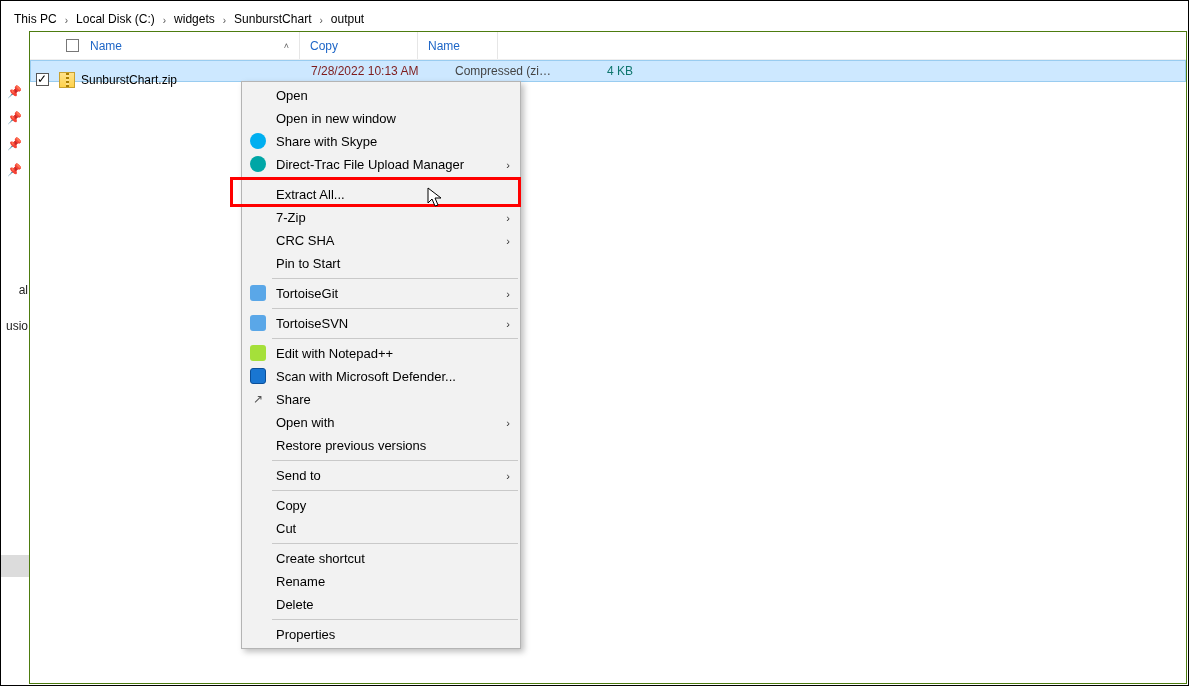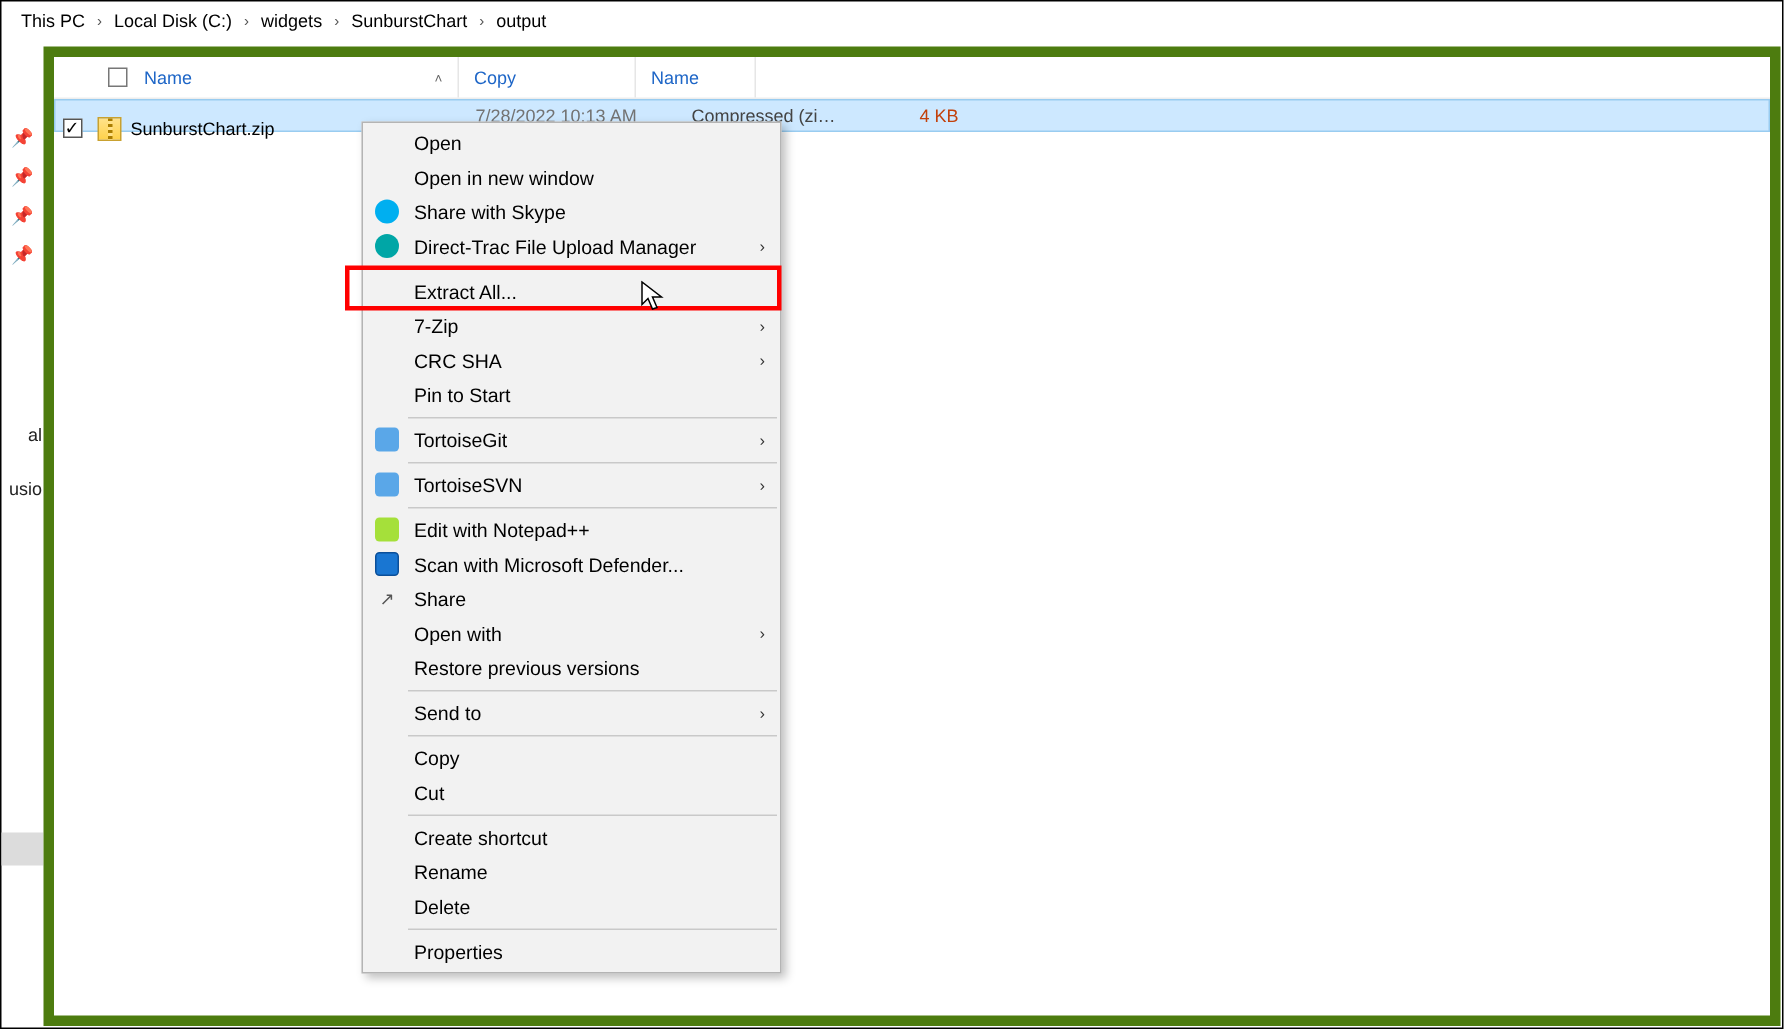--- a/index.html
+++ b/index.html
@@ -18,21 +18,21 @@
     position: absolute;
     left: 0; top: 0;
     width: 1189px; height: 686px;
     border: 1px solid #000;
   }
   .breadcrumb {
     position: absolute;
     top: 1px; left: 1px; right: 1px;
     height: 24px;
     display: flex;
-    align-items: center;
+    align-items: flex-end;
     padding-left: 8px;
     font-size: 12px;
   }
   .breadcrumb .crumb {
     padding: 0 4px;
     cursor: default;
   }
   .breadcrumb .sep {
     padding: 0 4px;
     color: #555;
@@ -62,21 +62,21 @@
     text-align: right;
     width: 26px;
     white-space: nowrap;
     direction: rtl;
     overflow: hidden;
   }
   .main {
     position: absolute;
     left: 28px; top: 30px;
     right: 1px; bottom: 1px;
-    border: 7px solid #4d7c0f;
+    border: 1px solid #4d7c0f;
     background: #fff;
   }
   .headers {
     display: flex;
     align-items: center;
     height: 28px;
     border-bottom: 1px solid #eee;
     color: #1e66c7;
     font-size: 12px;
     user-select: none;
@@ -109,23 +109,23 @@
     align-items: center;
     height: 22px;
     font-size: 12px;
   }
   .row.selected {
     background: #cde8ff;
     border: 1px solid #99ccf0;
   }
   .row .cell { padding: 0 10px; }
   .row .cname { width: 270px; display: flex; align-items: center; padding-left: 5px; margin-top: 17px; }
-  .row .cdate { width: 144px; color: #737373; }
+  .row .cdate { width: 144px; color: #7f1d1d; }
   .row .ctype { width: 118px; color: #444; white-space: nowrap; overflow: hidden; text-overflow: ellipsis; }
-  .row .csize { width: 80px; text-align: right; color: #c2410c; }
+  .row .csize { width: 80px; text-align: right; color: #0f766e; }
   .row .checkbox {
     width: 13px; height: 13px;
     border: 1px solid #555;
     background: #fff;
     margin-right: 10px;
     position: relative;
     flex-shrink: 0;
   }
   .row .checkbox.checked::after {
     content: "✓";

